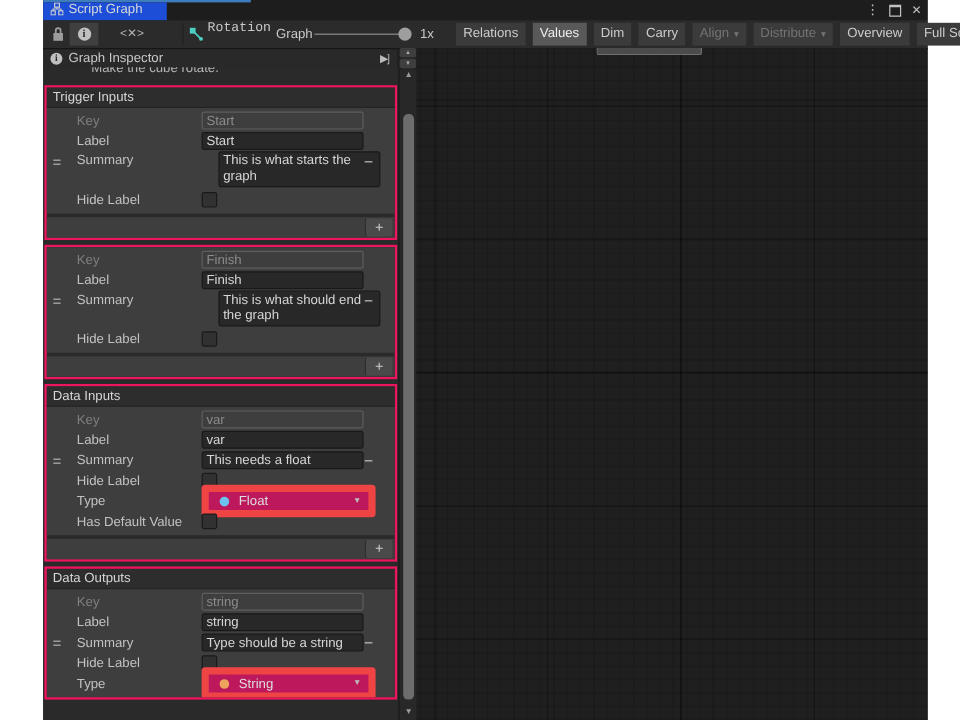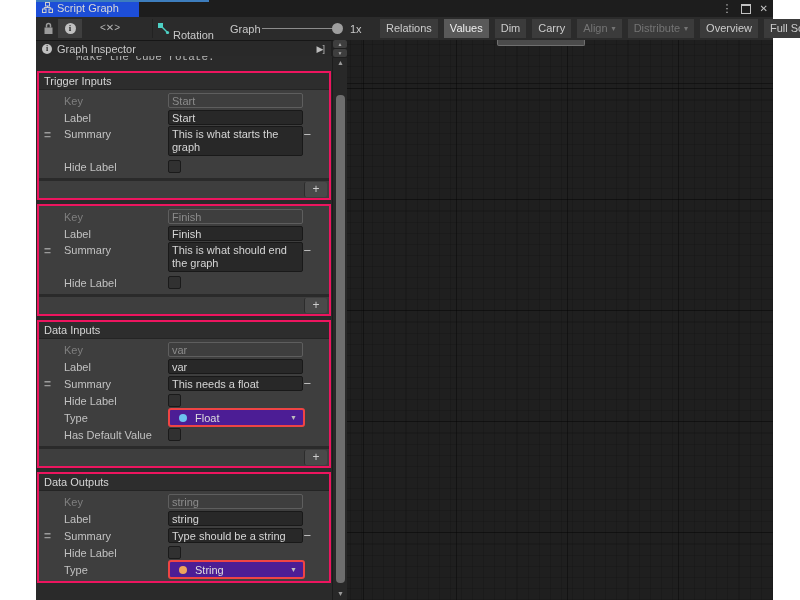--- a/index.html
+++ b/index.html
@@ -24,21 +24,21 @@
 
   
   .toolbar { position: absolute; left: 0; top: 17px; width: 737px; height: 23px; background: #2b2b2b; border-bottom: 1px solid #181818; }
   .lock-icon { position: absolute; left: 7px; top: 5px; }
   .info-btn { position: absolute; left: 22px; top: 2px; width: 24px; height: 19px; background: #3f3f3f; display: flex; align-items: center; justify-content: center; }
   .info-glyph { display: inline-block; width: 11px; height: 11px; border-radius: 50%; background: #c0c0c0; color: #2a2a2a;
                 font-size: 9px; font-weight: bold; text-align: center; line-height: 11px; font-family: "Liberation Serif", serif; }
   .code-icon { position: absolute; left: 64px; top: 5px; color: #b4b4b4; font-size: 10px; letter-spacing: 0px; }
   .tb-sep { position: absolute; left: 116px; top: 2px; width: 1px; height: 19px; background: #222222; }
   .rot-icon { position: absolute; left: 122px; top: 6px; }
-  .rot-label { position: absolute; left: 137px; top: 12px; color: #c9c9c9; }
+  .rot-label { position: absolute; left: 137px; top: 1px; color: #c9c9c9; font-family: Liberation Mono, monospace; }
   .zoom-label { position: absolute; left: 194px; top: 6px; color: #c9c9c9; }
   .slider-track { position: absolute; left: 226px; top: 11px; width: 80px; height: 1px; background: #8d8d8d; }
   .slider-handle { position: absolute; left: 296px; top: 6px; width: 11px; height: 11px; border-radius: 50%; background: #9e9e9e; }
   .zoom-value { position: absolute; left: 314px; top: 6px; color: #c9c9c9; }
   .tb-buttons { position: absolute; left: 344px; top: 2px; height: 19px; display: flex; gap: 6px; }
   .tb-btn { background: #3b3b3b; color: #cccccc; line-height: 19px; padding: 0 6px; white-space: nowrap; display: flex; align-items: center; gap: 4px; }
   .tb-btn.active { background: #595959; color: #eeeeee; }
   .tb-btn.disabled { color: #747474; }
   .tb-caret { font-size: 8px; }
 
@@ -48,38 +48,38 @@
                display: flex; align-items: center; color: #c8c8c8; }
   .gi-header .info-glyph { margin: 0 5px 0 6px; width: 10px; height: 10px; line-height: 10px; font-size: 8px; }
   .dock-icon { margin-left: auto; margin-right: 7px; color: #bbbbbb; font-size: 9px; letter-spacing: -1px; }
   .spinner { position: absolute; left: 297px; top: 40px; width: 14px; height: 18px; }
   .spin-btn { width: 14px; height: 8px; margin-bottom: 1px; background: #3e3e3e; border-radius: 2px;
               color: #aaaaaa; font-size: 5px; text-align: center; line-height: 8px; }
 
   
   .inspector { position: absolute; left: 0; top: 56px; width: 296px; height: 544px; background: #2a2a2a; }
   .scrolled-note { position: absolute; top: 0; left: 40px; height: 8px; overflow: hidden; }
-  .scrolled-note span { display: block; margin-top: -5px; color: #b5b5b5; line-height: 13px; font-family: Liberation Mono, monospace; }
+  .scrolled-note span { display: block; margin-top: -5px; color: #b5b5b5; line-height: 13px; }
   #sections { position: absolute; top: 0; left: 0; width: 296px; }
   .section { border: 2px solid var(--accent, #ed155f); margin: 4px 0 0 1px; width: 290px; background: #2a2a2a; }
   .section:first-child { margin-top: 15px; }
   .section.clipped { height: 107px; overflow: hidden; }
   .sec-header { height: 16px; background: #2d2d2d; border-bottom: 1px solid #242424; color: #d6d6d6; line-height: 16px; padding-left: 5px; }
   .sec-content { background: #3e3e3e; padding: 2px 12px 3px 0; }
   .row { position: relative; height: 17px; display: flex; align-items: center; }
   .row.tall { height: 32px; align-items: flex-start; }
   .row.tall .flabel { padding-top: 2px; }
   .flabel { width: 104px; margin-left: 25px; color: #c2c2c2; }
   .flabel.dim { color: #7f7f7f; }
   .finput { width: 127px; height: 13px; background: #282828; border: 1px solid #191919; border-radius: 2px;
             color: #d6d6d6; padding: 0 3px; line-height: 14px; overflow: hidden; white-space: nowrap; }
   .finput.disabled { background: transparent; border-color: #5e5e5e; color: #8b8b8b; }
-  .finput.area { height: 27px; line-height: 13px; padding-top: 1px; white-space: normal; }
+  .finput.area { height: 27px; line-height: 13px; padding-top: 1px; white-space: normal; margin-left: 14px; }
   .checkbox { width: 11px; height: 11px; background: #313131; border: 1px solid #1a1a1a; border-radius: 2px; }
-  .dropdown { width: 133px; height: 15px; background: #4c1d95; border: 2px solid #ef4444; border-radius: 3px;
+  .dropdown { width: 133px; height: 15px; background: #be185d; border: 6px solid #ef4444; border-radius: 3px;
               display: flex; align-items: center; color: #dddddd; justify-content: space-between; }
   .dot { width: 8px; height: 8px; border-radius: 50%; margin: 0 8px 0 9px; flex: 0 0 auto; }
   .dd-caret { margin-left: auto; margin-right: 6px; font-size: 7px; color: #bdbdbd; }
   .minus { position: absolute; right: 6px; top: 2px; color: #c6c6c6; font-size: 13px; line-height: 13px; }
   .handle { position: absolute; left: 5px; top: 2px; color: #9a9a9a; font-size: 12px; font-weight: bold; }
   .add-row { margin-top: 3px; height: 17px; background: #3e3e3e; position: relative; }
   .add-btn { position: absolute; right: 2px; top: 1px; width: 22px; height: 15px; background: #4a4a4a; color: #cccccc;
              text-align: center; line-height: 15px; font-size: 12px; border-left: 1px solid #2c2c2c; border-radius: 2px; }
 
   

